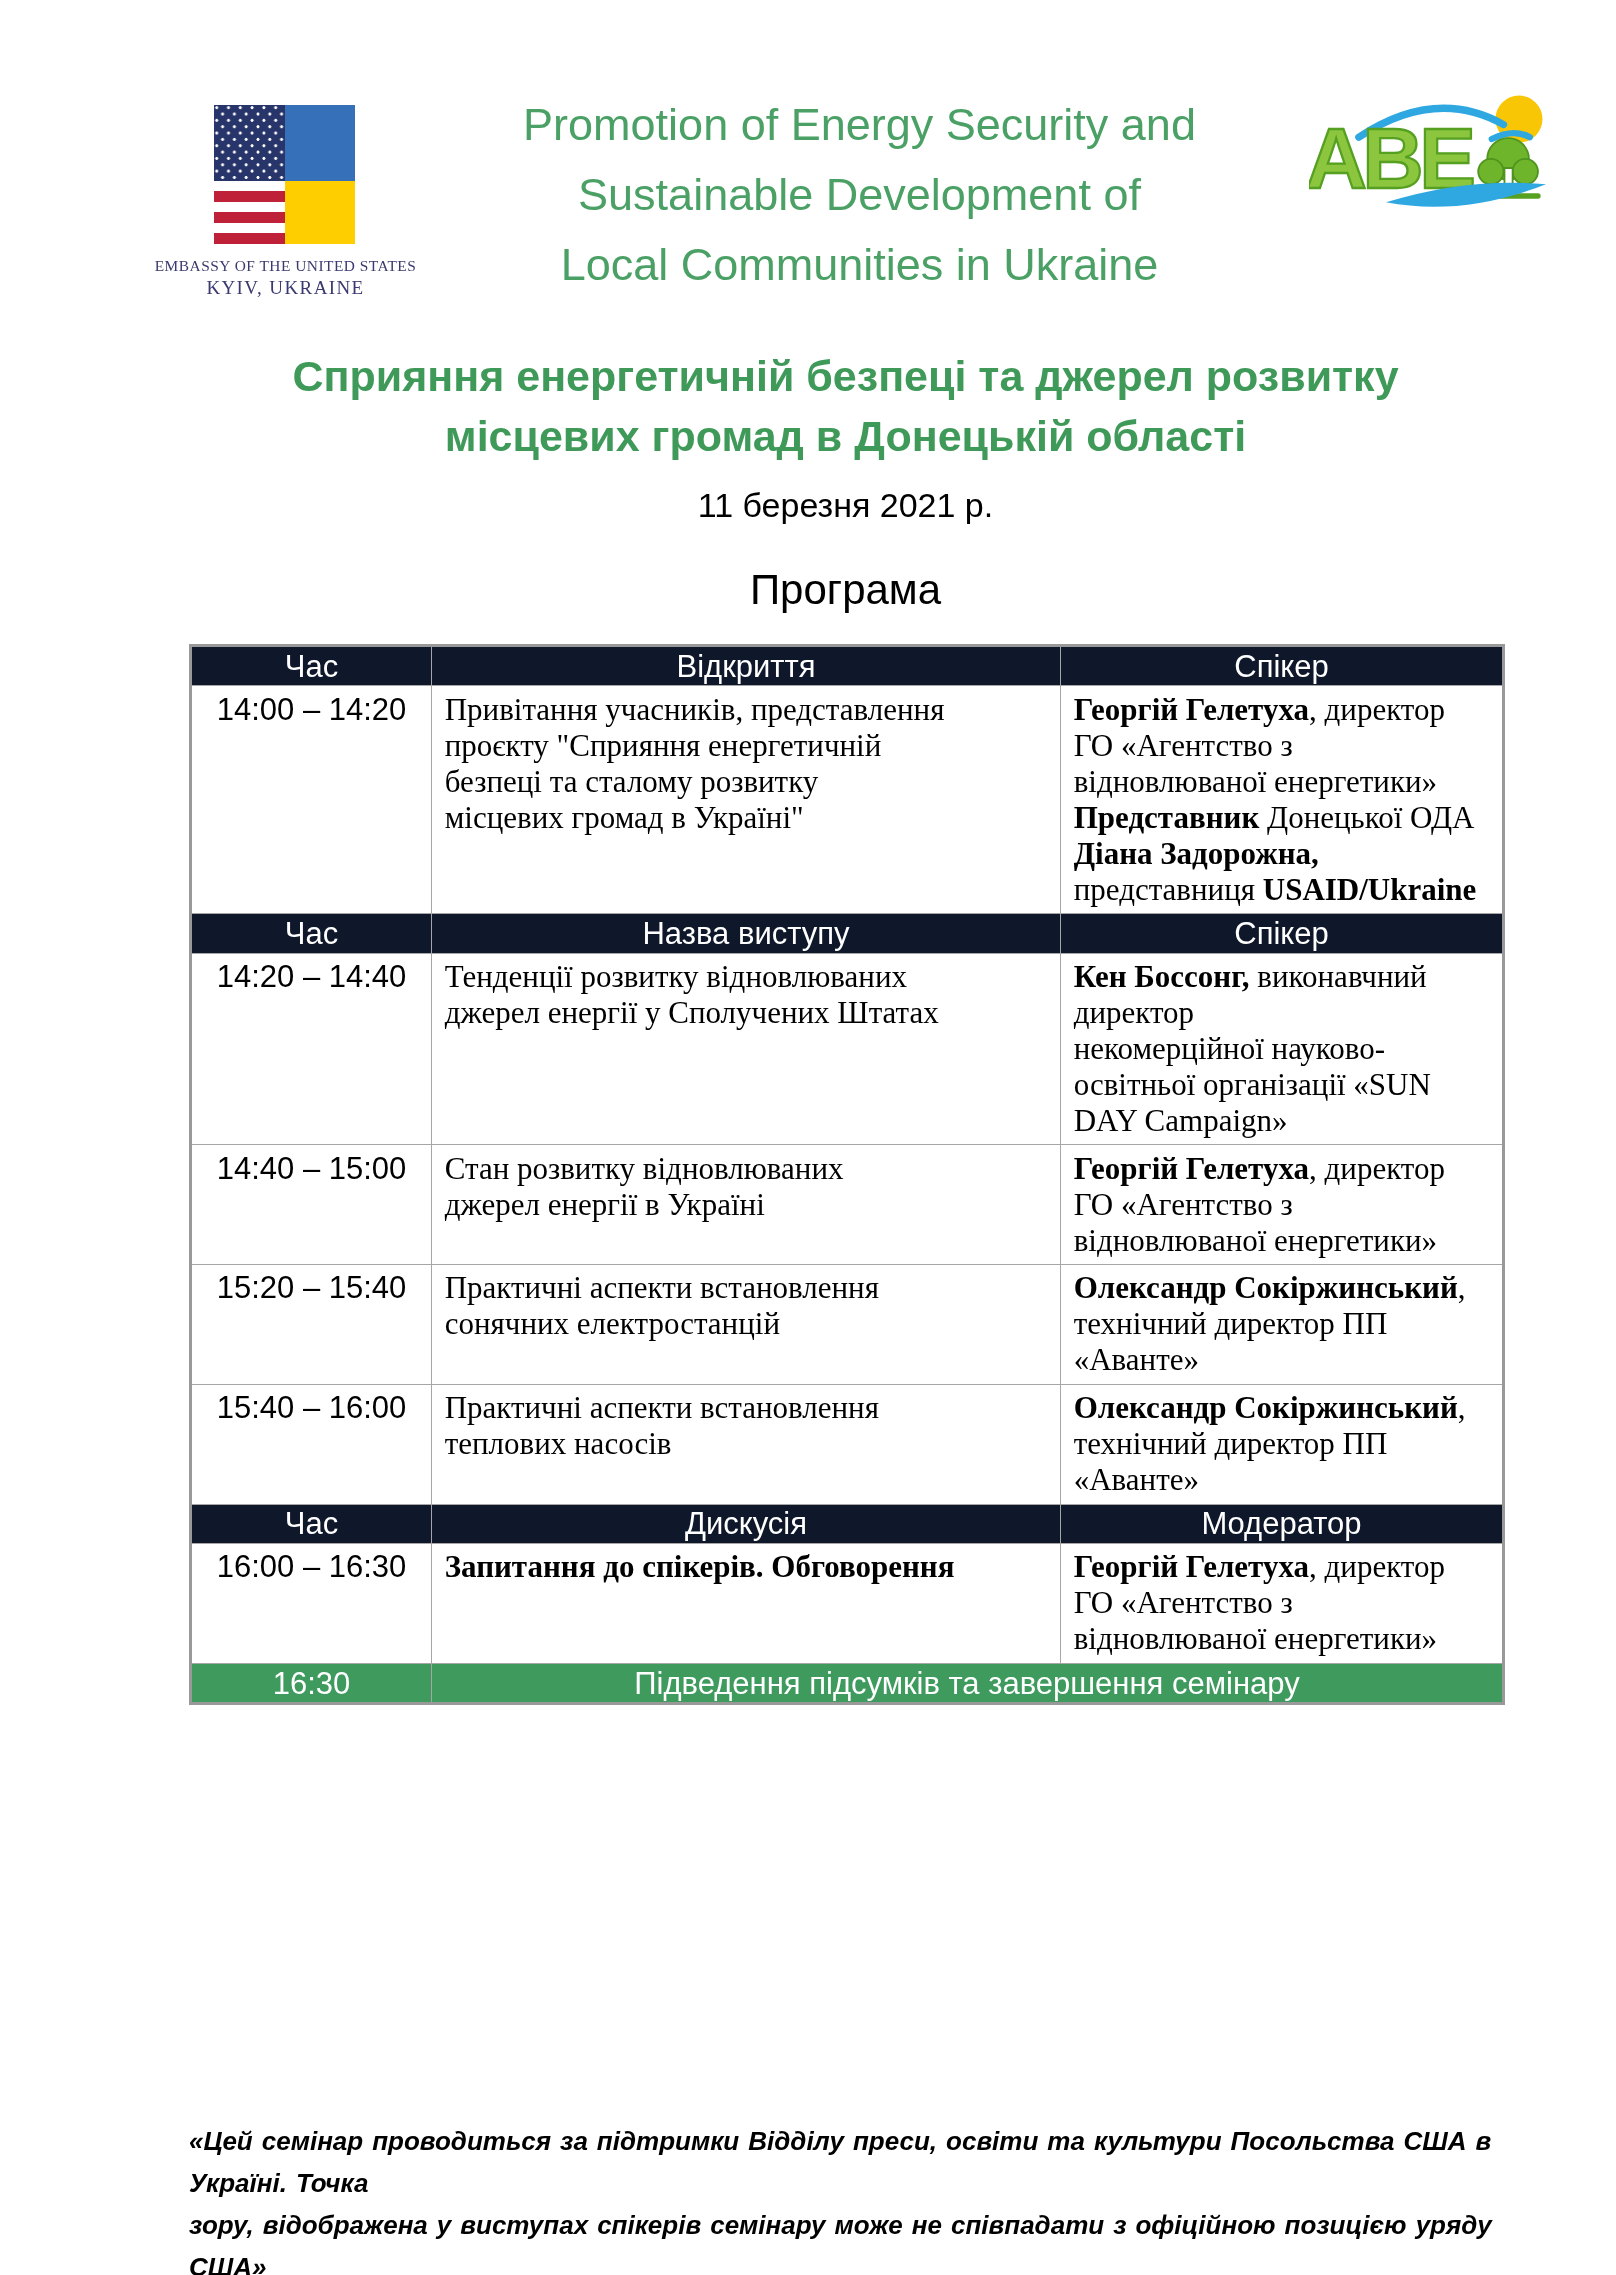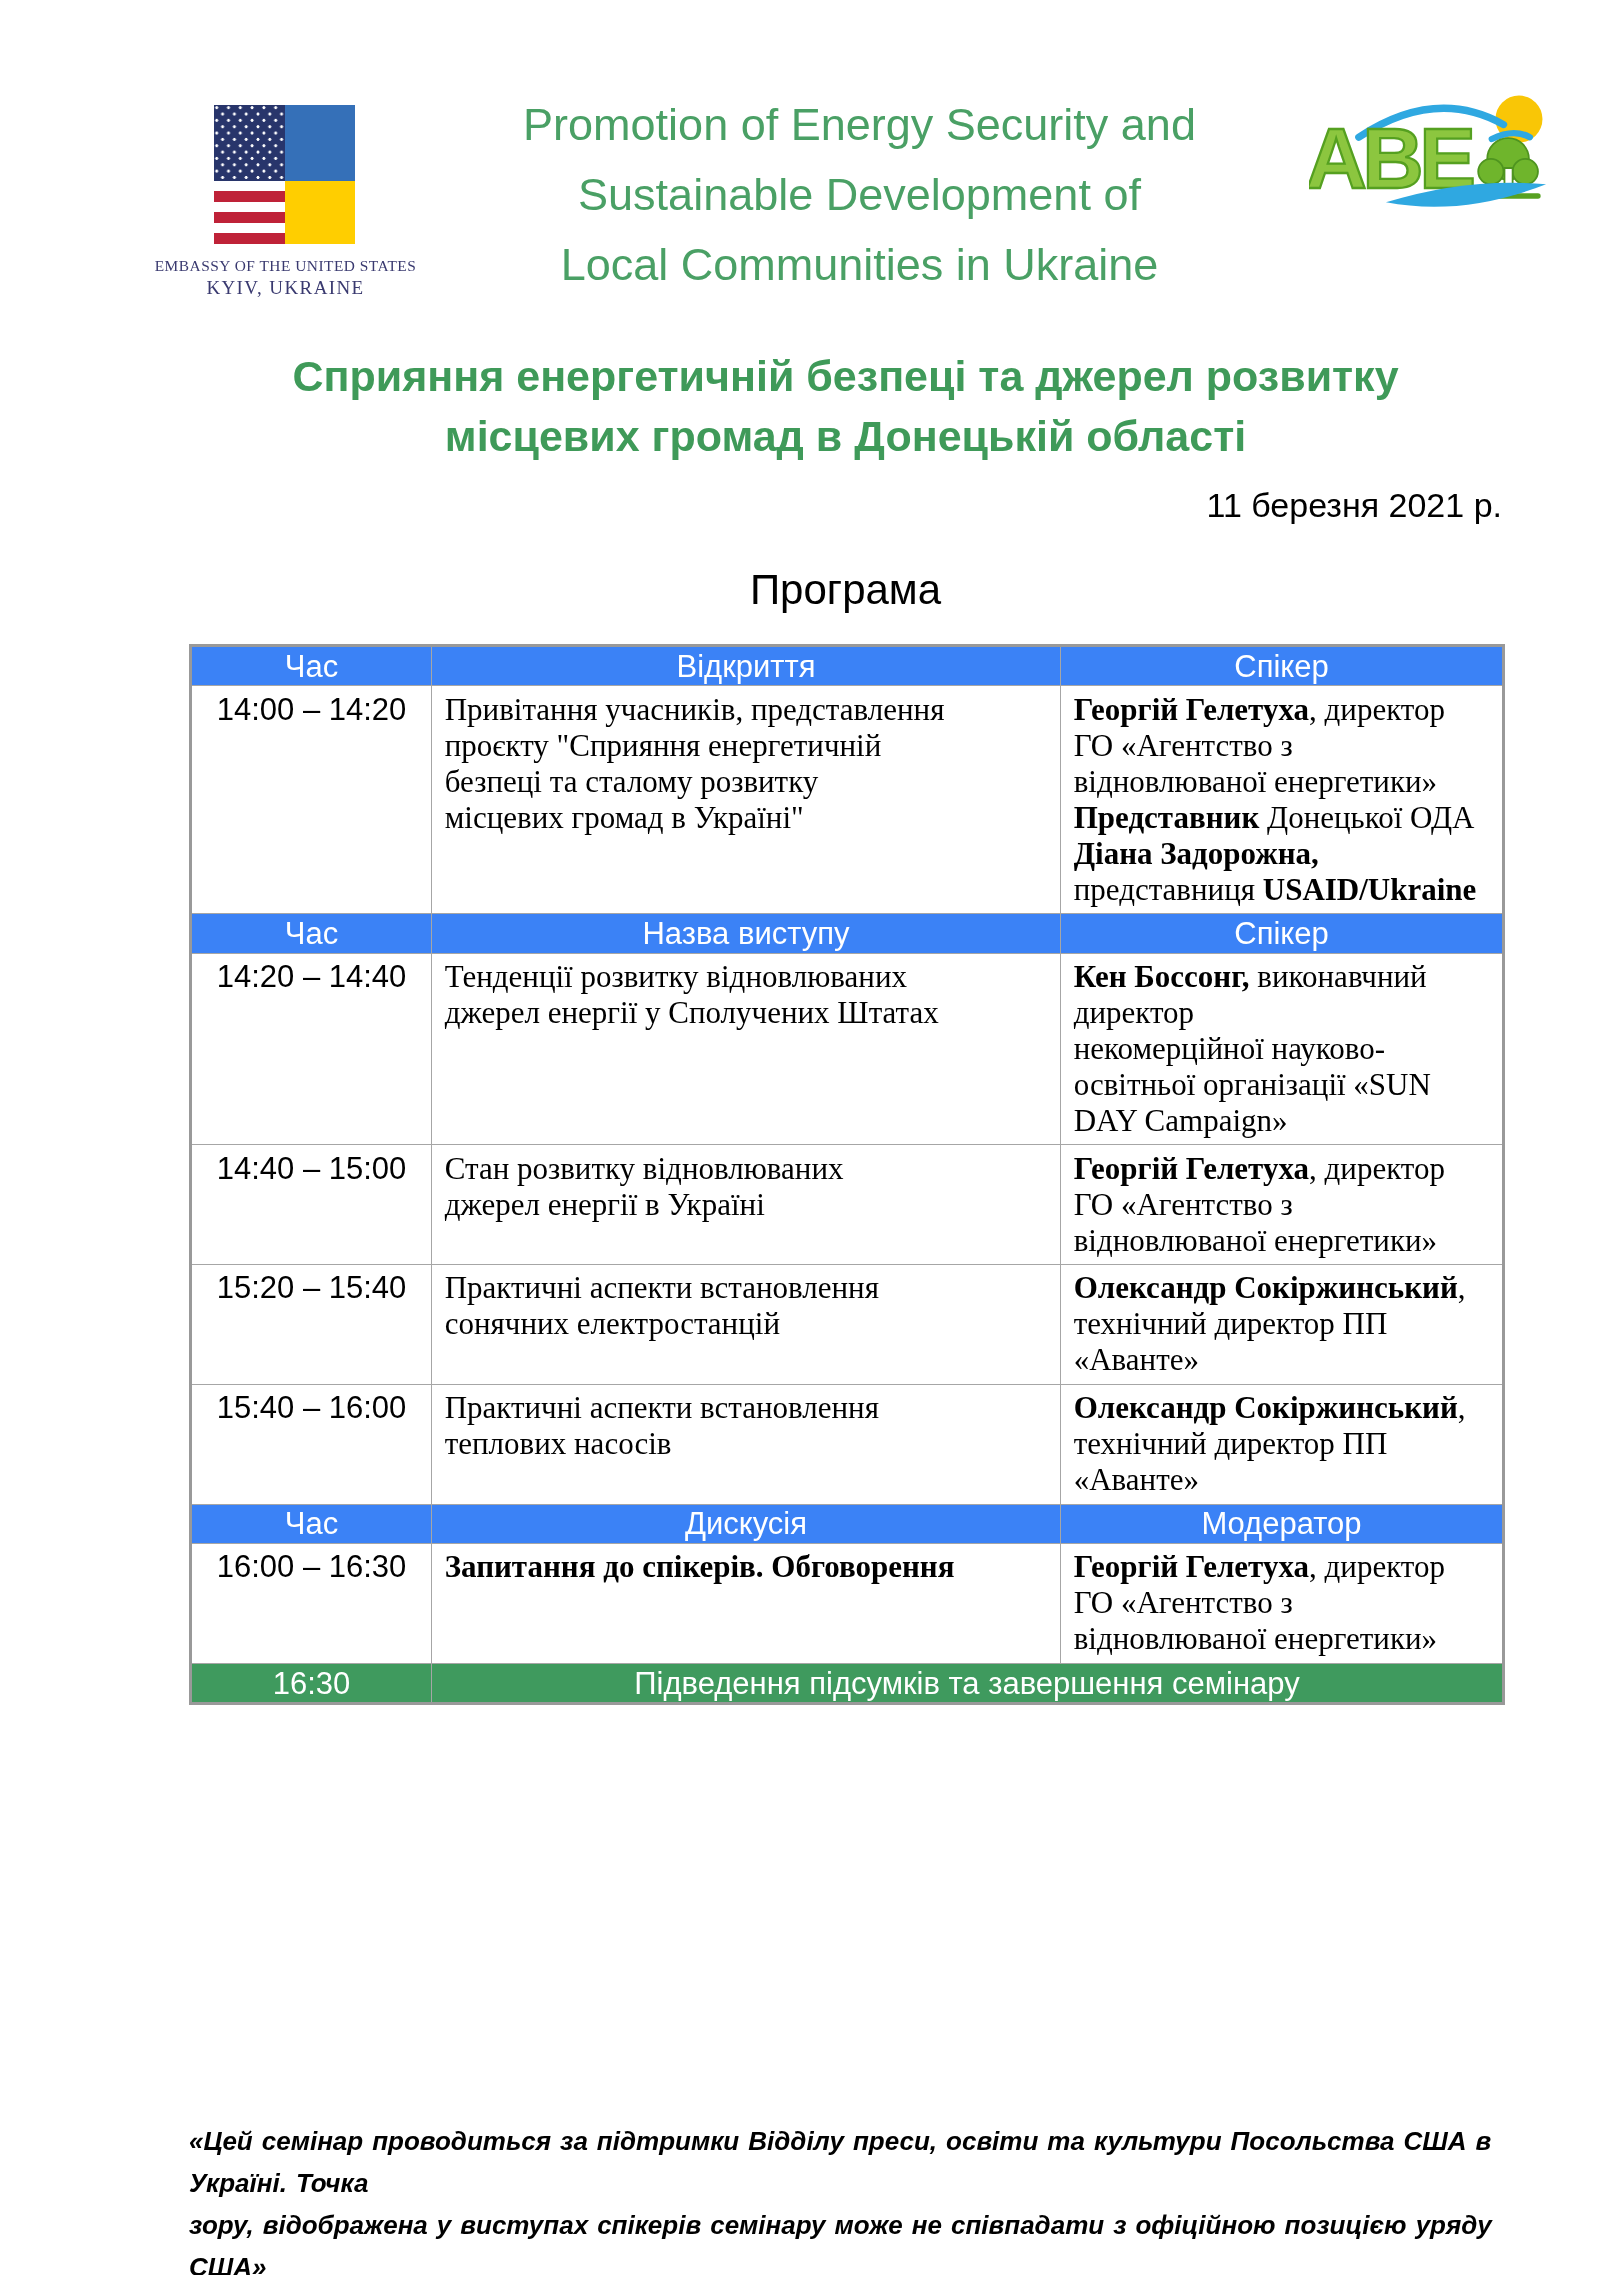--- a/index.html
+++ b/index.html
@@ -36,28 +36,28 @@
   .main-title{left:380px;top:90px;width:959px;text-align:center;
     font-size:45px;line-height:70px;color:#4aa065;}
   .main-title span{display:block;}
 
   .abe-logo{left:1309px;top:90px;width:238px;height:127px;}
 
   
   .subtitle{left:189px;top:346px;width:1313px;text-align:center;
     font-weight:bold;font-size:43px;line-height:60px;color:#3f9a59;}
   .subtitle span{display:block;}
-  .date-line{left:189px;top:486px;width:1313px;text-align:right;font-size:34px;}
+  .date-line{left:189px;top:486px;width:1313px;text-align:center;font-size:34px;}
   .program-heading{left:189px;top:566px;width:1313px;text-align:center;font-size:42px;}
 
   
   .program-table{left:189px;top:644px;width:1313px;border-collapse:collapse;
     table-layout:fixed;border:3.6px solid #999999;}
   .program-table td{border:1.8px solid #a6a6a6;font-size:31px;overflow:hidden;}
-  td.hdr{background:#3b82f6;color:#fff;text-align:center;padding:2.7px 0;line-height:33px;}
+  td.hdr{background:#0f172a;color:#fff;text-align:center;padding:2.7px 0;line-height:33px;}
   td.time{text-align:center;vertical-align:top;padding:5.4px 1.8px;line-height:36px;}
   td.txt{vertical-align:top;padding:5.4px 9px 5.4px 12.7px;line-height:36px;font-family:Liberation Serif, serif;}
   td.mtime,td.mtext{background:#3f9a5e;color:#ffffff;text-align:center;padding:2.7px 0;line-height:33px;}
   .b{font-weight:bold;}
 
   
   .footer-disclaimer{left:189px;top:2120px;width:1321px;
     font-size:26px;line-height:42px;font-weight:bold;font-style:italic;word-spacing:1.8px;}
   .footer-disclaimer span{display:block;}
 </style>

